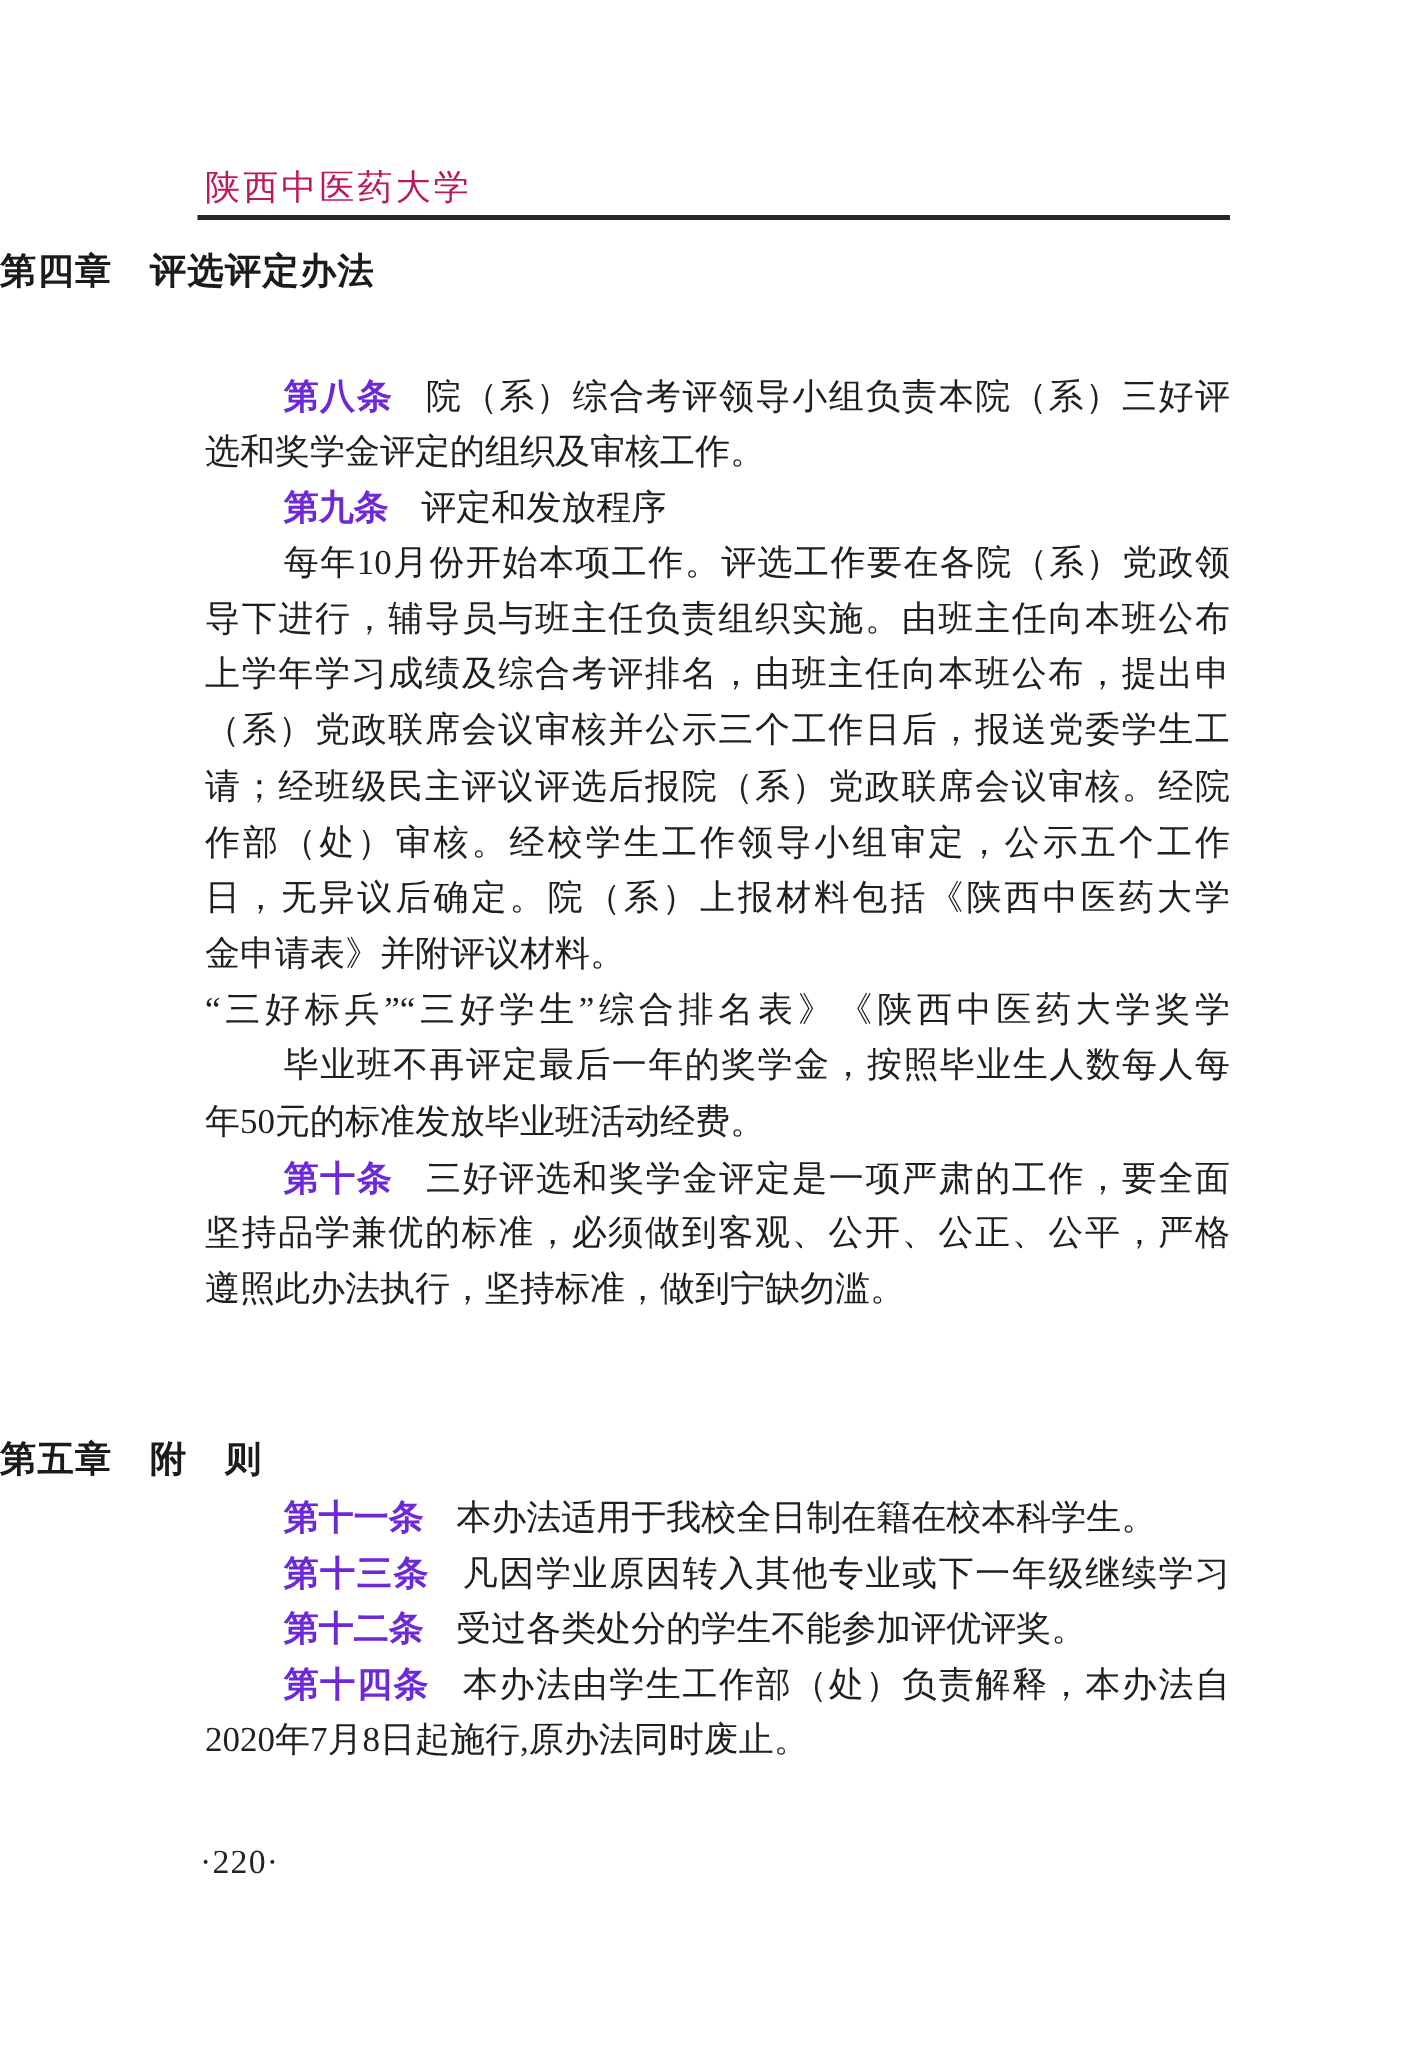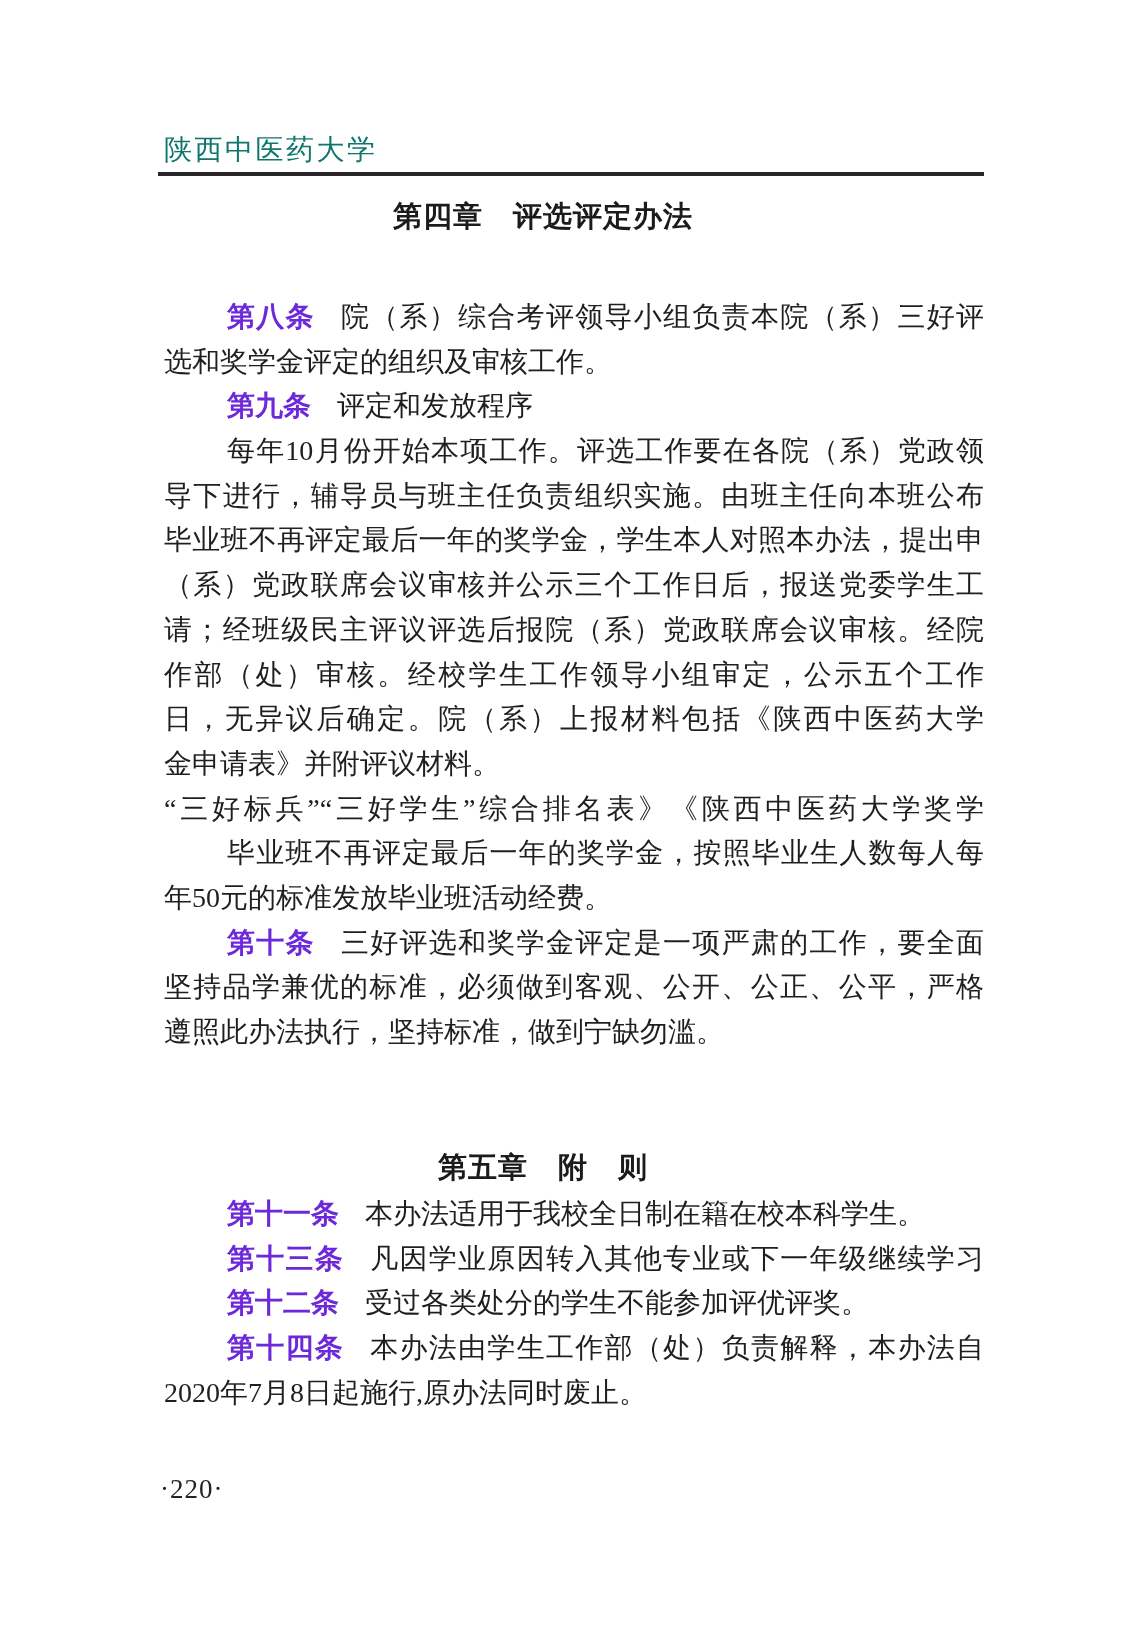--- a/index.html
+++ b/index.html
@@ -10,31 +10,31 @@
     overflow:hidden;
     font-family:"Liberation Serif",serif;
     color:#1f1f21;
   }
   .page *{box-sizing:border-box;}
   
   .hdr{
     position:absolute;left:164px;top:131px;
     font-family:"Liberation Sans",sans-serif;
     font-size:28px;font-weight:500;letter-spacing:2.5px;
-    color:#0f766e;
+    color:#be185d;
     text-align:center;
   }
   .rule{
     position:absolute;left:158px;top:172px;
     width:826px;height:4px;background:#29262a;
   }
   
   .ch-title{
     position:absolute;left:0;width:1086px;
-    text-align:center;
+    text-align:left;
     font-family:"Liberation Sans",sans-serif;
     font-weight:700;font-size:29px;color:#1b1b1d;
     letter-spacing:1px;
   }
   #ch4{top:197px;}
   #ch5{top:1148px;}
   
   .body-block{
     position:absolute;left:164px;width:820px;
     font-size:28px;
@@ -68,21 +68,21 @@
   <div class="rule"></div>
 
   <div class="ch-title" id="ch4">第四章　评选评定办法</div>
 
   <div class="body-block" id="body1">
     <div class="line in j"><span class="lbl">第八条</span><span class="txt">院（系）综合考评领导小组负责本院（系）三好评</span></div>
     <div class="line"><span class="txt">选和奖学金评定的组织及审核工作。</span></div>
     <div class="line in"><span class="lbl">第九条</span><span class="txt">评定和发放程序</span></div>
     <div class="line in j"><span class="txt">每年10月份开始本项工作。评选工作要在各院（系）党政领</span></div>
     <div class="line j"><span class="txt">导下进行，辅导员与班主任负责组织实施。由班主任向本班公布</span></div>
-    <div class="line j"><span class="txt">毕业班不再评定最后一年的奖学金，学生本人对照本办法，提出申</span></div>
+    <div class="line j"><span class="txt">上学年学习成绩及综合考评排名，由班主任向本班公布，提出申</span></div>
     <div class="line j"><span class="txt">（系）党政联席会议审核并公示三个工作日后，报送党委学生工</span></div>
     <div class="line j"><span class="txt">请；经班级民主评议评选后报院（系）党政联席会议审核。经院</span></div>
     <div class="line j"><span class="txt">作部（处）审核。经校学生工作领导小组审定，公示五个工作</span></div>
     <div class="line j"><span class="txt">日，无异议后确定。院（系）上报材料包括《陕西中医药大学</span></div>
     <div class="line"><span class="txt">金申请表》并附评议材料。</span></div>
     <div class="line j"><span class="txt">“三好标兵”“三好学生”综合排名表》《陕西中医药大学奖学</span></div>
     <div class="line in j"><span class="txt">毕业班不再评定最后一年的奖学金，按照毕业生人数每人每</span></div>
     <div class="line"><span class="txt">年50元的标准发放毕业班活动经费。</span></div>
     <div class="line in j"><span class="lbl">第十条</span><span class="txt">三好评选和奖学金评定是一项严肃的工作，要全面</span></div>
     <div class="line j"><span class="txt">坚持品学兼优的标准，必须做到客观、公开、公正、公平，严格</span></div>

